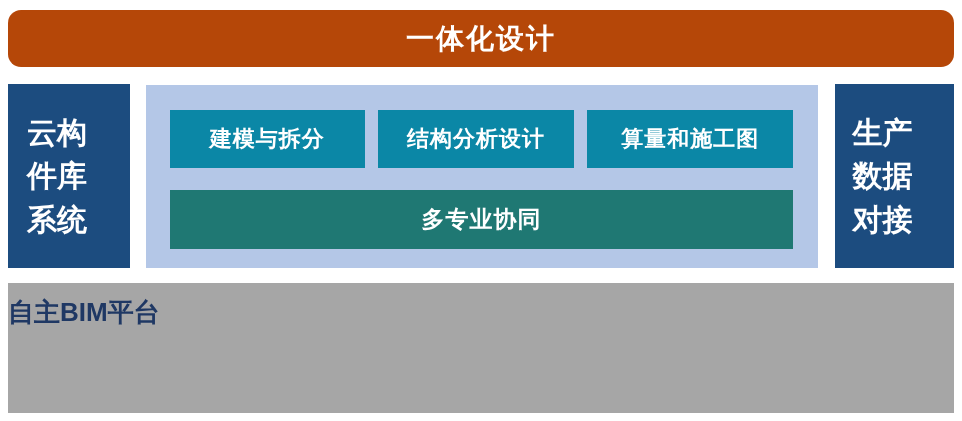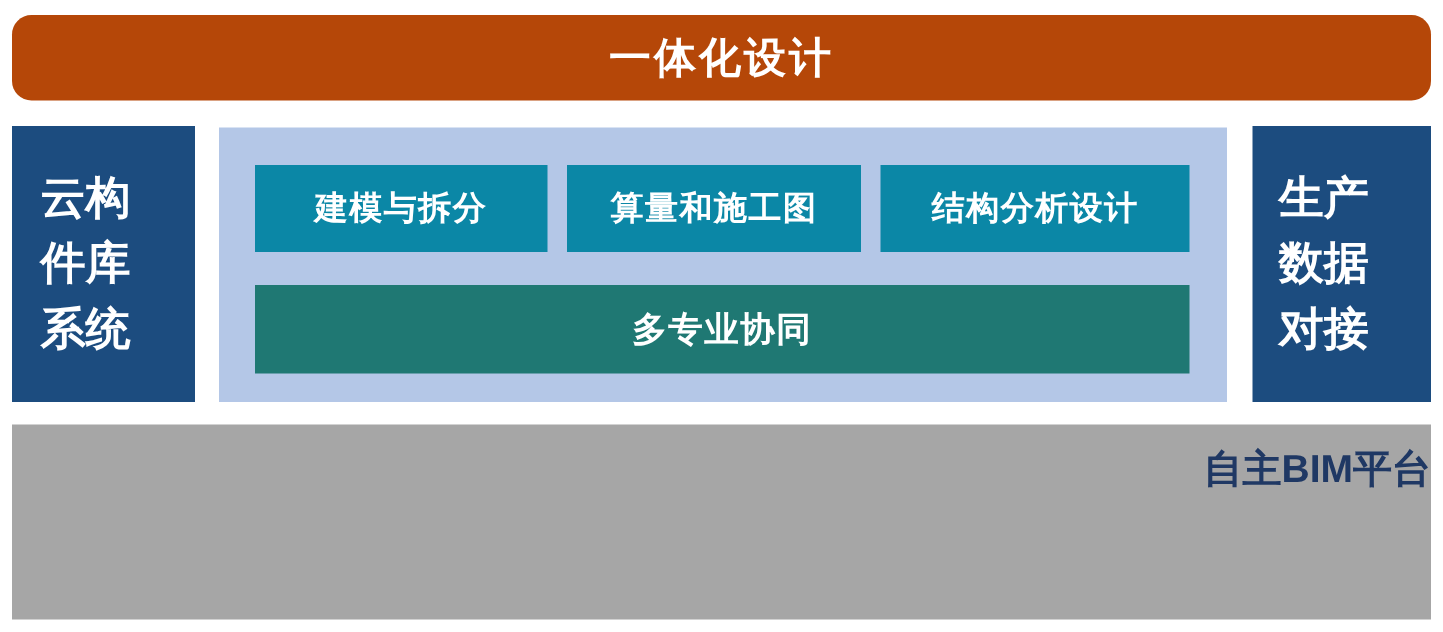--- a/index.html
+++ b/index.html
@@ -90,21 +90,21 @@
   }
   
   .platform-banner {
     position: absolute;
     left: 8px; top: 283px;
     width: 946px; height: 130px;
     background: var(--gray);
   }
   .platform-title {
     margin-top: 12px;
-    text-align: right;
+    text-align: left;
     color: var(--navytext);
     font-size: 26px;
     font-weight: bold;
   }
   .model-bar {
     position: absolute;
     left: 22px; top: 56px;
     width: 902px; height: 57px;
     background: var(--green);
     display: flex; align-items: center; justify-content: center;
@@ -128,24 +128,24 @@
   <div class="side-box left">
     <span>云构件库系统</span>
   </div>
 
   <div class="center-panel">
     <div class="modules-row">
       <div class="module">
         <span>建模与拆分</span>
       </div>
       <div class="module">
-        <span>算量和施工图</span>
+        <span>结构分析设计</span>
       </div>
       <div class="module">
-        <span>结构分析设计</span>
+        <span>算量和施工图</span>
       </div>
     </div>
     <div class="collab-bar">
       <span>多专业协同</span>
     </div>
   </div>
 
   <div class="side-box right">
     <span>生产数据对接</span>
   </div>

